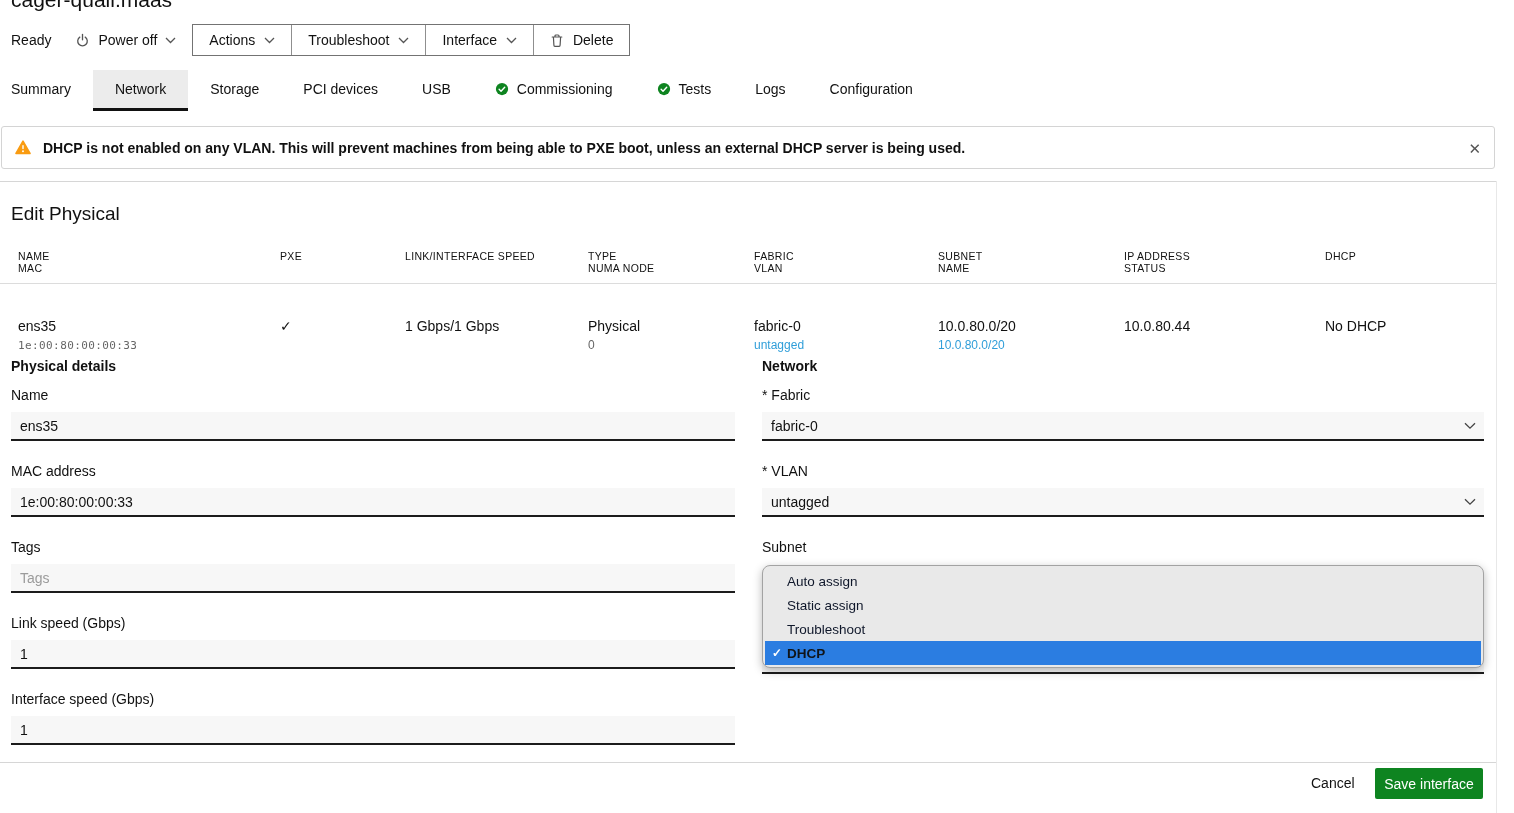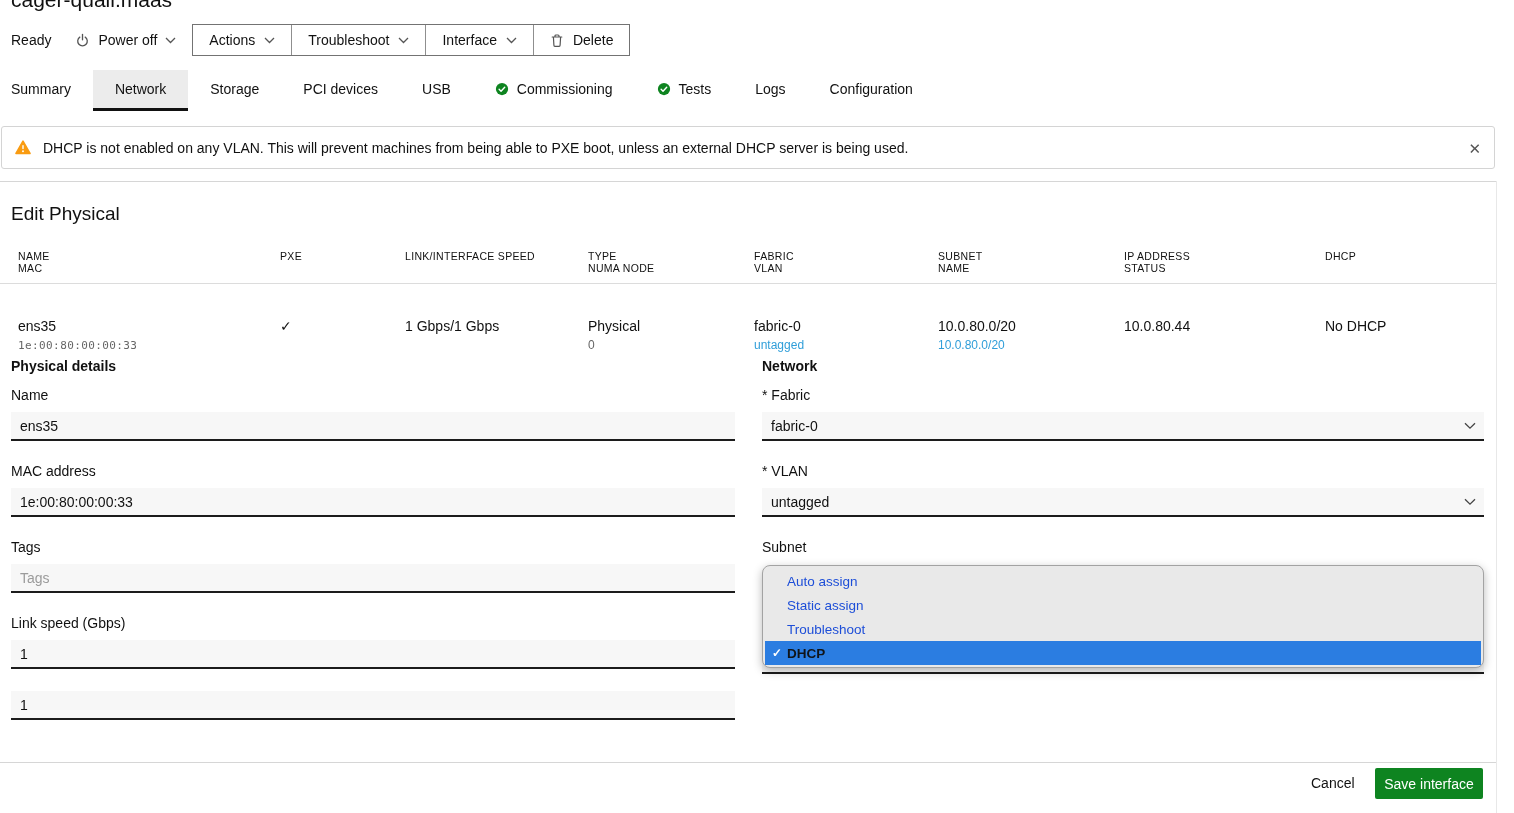--- a/index.html
+++ b/index.html
@@ -24,21 +24,21 @@
 
   
   .tabs { position:absolute; left:0; top:70px; height:41px; display:flex; align-items:stretch; }
   .tab { display:flex; align-items:center; gap:8px; padding:0 22px; font-size:14px; cursor:pointer; border-bottom:3px solid transparent; white-space:nowrap; }
   .tab:first-child { padding-left:11px; }
   .tab.active { background:#ececec; border-bottom-color:#111; }
 
   
   .banner { position:absolute; left:1px; top:126px; width:1494px; height:43px; border:1px solid #d4d4d4; border-radius:3px; background:#fff; display:flex; align-items:center; }
   .banner .warn { margin-left:13px; display:flex; }
-  .banner .msg { margin-left:12px; font-size:14px; }
+  .banner .msg { margin-left:12px; font-size:14px;font-weight:bold; }
   .banner-close { position:absolute; right:13px; top:50%; transform:translateY(-50%); font-size:15px; color:#555; cursor:pointer; line-height:1; }
 
   .top-divider { position:absolute; left:0; top:181px; width:1496px; height:1px; background:#d6d6d6; }
   .right-divider { position:absolute; left:1496px; top:181px; width:1px; height:632px; background:#e8e8e8; }
 
   
   .edit-title { position:absolute; left:11px; top:203px; font-size:19px; font-weight:400; }
   .if-table { position:absolute; left:18px; top:250px; width:1460px; }
   .tgrid { display:grid; grid-template-columns:262px 125px 183px 166px 184px 186px 201px 1fr; }
   .th div { font-size:10.5px; line-height:12px; letter-spacing:.03em; color:#111; font-weight:400; }
@@ -71,21 +71,21 @@
 
   
   .subnet-select { position:absolute; left:762px; top:645px; width:722px; }
 
   
   .subnet-popup {
     position:absolute; left:762px; top:565px; width:722px; height:103px; z-index:5;
     background:#e9e9e9; border:1px solid #a3a3a3; border-radius:8px;
     box-shadow:0 3px 10px rgba(0,0,0,.28); padding:3px 2px;
   }
-  .subnet-popup .option { position:relative; height:24px; display:flex; align-items:center; padding-left:22px; font-size:13.5px; color:#1d4ed8; cursor:pointer; }
+  .subnet-popup .option { position:relative; height:24px; display:flex; align-items:center; padding-left:22px; font-size:13.5px; color:#0f172a; cursor:pointer; }
   .subnet-popup .option.selected { background:#2b7de1; font-weight:600; color:#101418; }
   .subnet-popup .option .check { position:absolute; left:7px; color:#fff; font-size:12px; font-weight:700; }
 
   
   .footer-divider { position:absolute; left:0; top:762px; width:1496px; height:1px; background:#d6d6d6; }
   .cancel-btn { position:absolute; left:1303px; top:768px; height:30px; display:flex; align-items:center; padding:0 8px; font-size:14px; cursor:pointer; background:#fff; border:none; font-family:inherit; color:#111; }
   .save-btn { position:absolute; left:1375px; top:768px; width:108px; height:31px; background:#0e8420; color:#fff; border:none; border-radius:2px; font-size:14px; font-family:inherit; cursor:pointer; }
 
   svg { display:block; }
 </style>
@@ -289,20 +289,21 @@
     </div>
     <div class="field">
       <label class="flabel">Tags</label>
       <input class="text-input" type="text" placeholder="Tags" style="">
     </div>
     <div class="field">
       <label class="flabel">Link speed (Gbps)</label>
       <input class="text-input" type="text" value="1" style="">
     </div>
     <div class="field">
+      <label class="flabel">Interface speed (Gbps)</label>
       <input class="text-input" type="text" value="1" style="">
     </div>
   </div>
 
   <div class="col-right">
     <h4 class="form-heading">Network</h4>
     <div class="field">
       <label class="flabel">* Fabric</label>
       <div class="select-box">
         <span>fabric-0</span>

